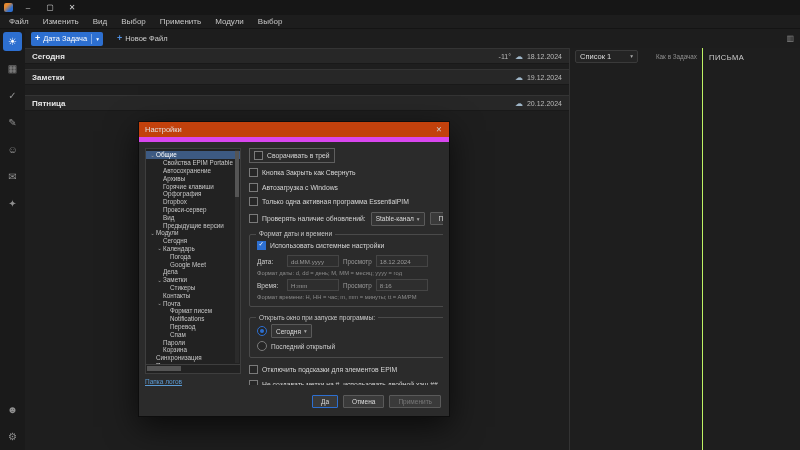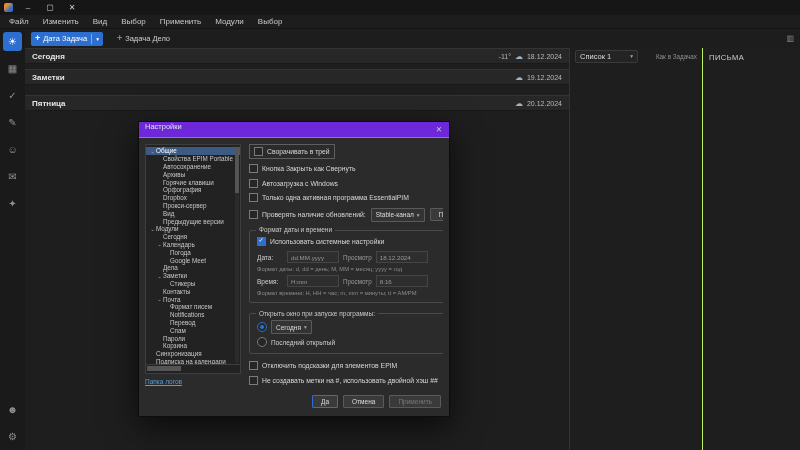--- a/index.html
+++ b/index.html
@@ -53,21 +53,21 @@
   .combo-flat{display:flex;align-items:center;gap:19px;font-size:7.5px;color:#ddd;border:1px solid #3a3a3a;
               background:#242424;padding:1px 4px;border-radius:2px}
   .combo-flat .dd{color:#aaa}
   .as-tasks{margin-left:auto;font-size:6.3px;color:#8f8f8f;white-space:nowrap}
   .mailpanel{width:97px;border-left:1px solid #bef264}
   .mailheader{font-size:7.5px;color:#cfcfcf;padding:5px 6px;letter-spacing:.5px}
 
   
   .dialog{position:absolute;left:138px;top:121px;width:310px;height:294px;background:#2b2b2b;
           border:1px solid #0d0d0d;box-shadow:0 10px 30px rgba(0,0,0,.65);display:flex;flex-direction:column}
-  .dtitle{height:15px;flex:none;background:#6d28d9;border-bottom:1px solid #d946ef;display:flex;align-items:flex-start;
+  .dtitle{height:15px;flex:none;background:#c2410c;border-bottom:5px solid #d946ef;display:flex;align-items:center;
           padding-left:6px;font-size:7.5px;color:#e0e0e0}
   .dclose{margin-left:auto;width:20px;height:100%;display:flex;align-items:center;justify-content:center;
           color:#cfcfcf;font-size:7.5px}
   .dbody{flex:1;display:flex;padding:6px;min-height:0}
 
   .dleft{width:96px;flex:none;display:flex;flex-direction:column;min-height:0}
   .tree{flex:1;position:relative;border:1px solid #3e3e3e;background:#222;padding:2px 0;overflow:hidden}
   .trow{display:flex;align-items:center;height:7.8px;font-size:6.3px;color:#c7c7c7;white-space:nowrap}
   .trow .arr{width:7px;flex:none;text-align:center;font-size:5.5px;color:#9a9a9a}
   .l0{padding-left:10px}.l0.a{padding-left:3px}
@@ -169,21 +169,21 @@
 
       <div class="toolbar">
         <div class="btn-primary">
           <span class="plus">+</span>
           <span>Дата Задача</span>
           <span class="split"></span>
           <span class="dd">▾</span>
         </div>
         <div class="btn-flat">
           <span class="plus">+</span>
-          <span>Задача Дело</span>
+          <span>Новое Файл</span>
         </div>
         <div class="toolbar-right">
           <span>▥</span>
         </div>
       </div>
 
       <div class="content">
 
         <div class="daylist">
           <div class="dayheader">

